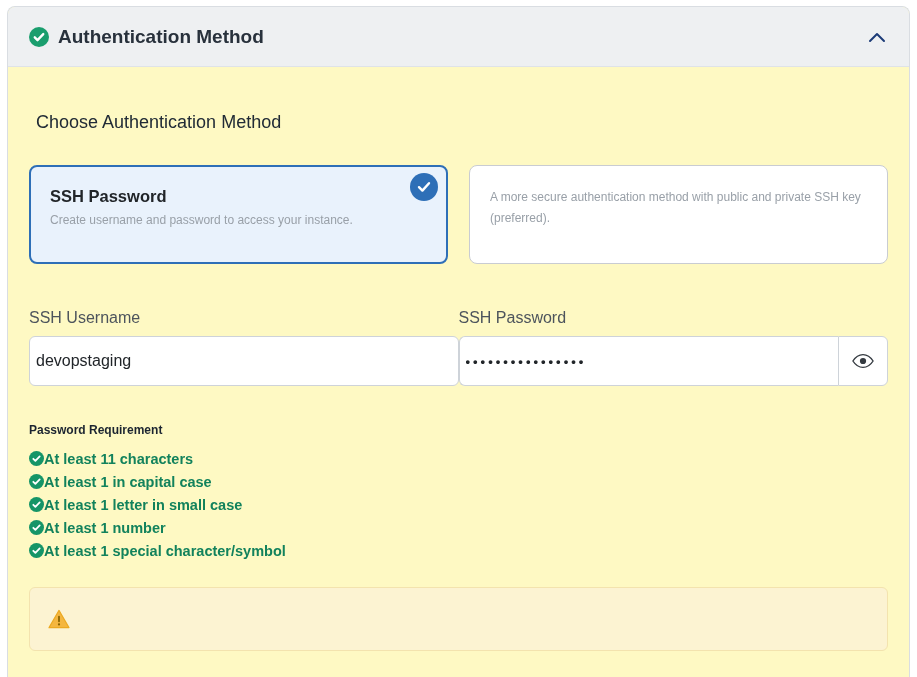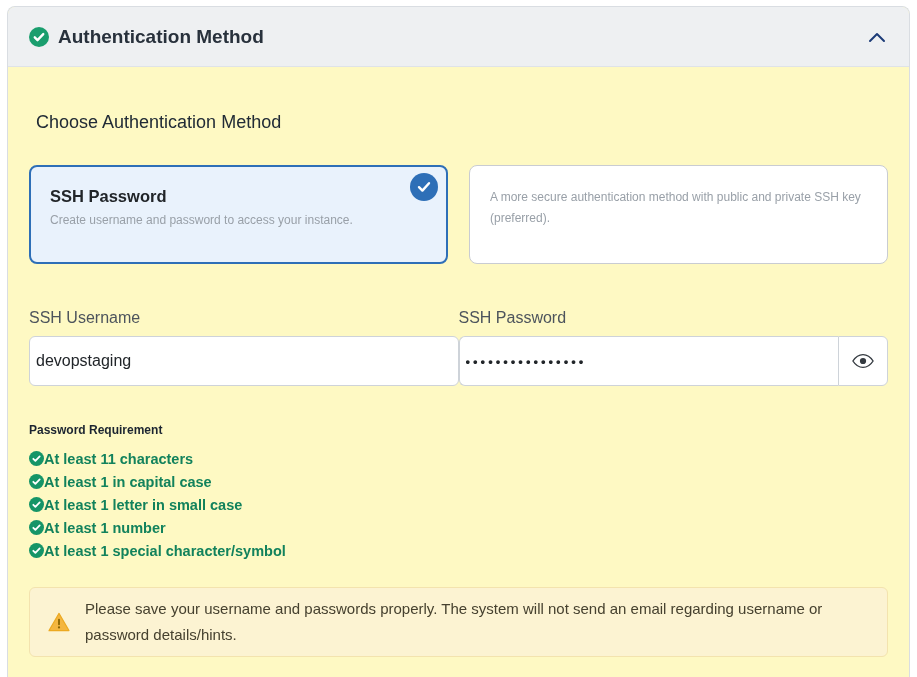--- a/index.html
+++ b/index.html
@@ -274,17 +274,16 @@
     </div>
 
     <div class="alert-warning">
       <span>
         <svg class="icon-svg" width="22" height="20" viewBox="0 0 24 22">
           <path d="M12 1.5 L23 20.5 H1 Z" fill="#f4b63f" stroke="#eca921" stroke-width="1.2" stroke-linejoin="round"></path>
           <rect x="11" y="7.5" width="2" height="7" rx="1" fill="#8a6400"></rect>
           <circle cx="12" cy="17" r="1.25" fill="#8a6400"></circle>
         </svg>
       </span>
-      <span class="alert-text">Please save your username and passwords properly. The system will not send an email regarding username or password details/hints.</span>
     </div>
 
   </div>
 </div>
 
 </body></html>

